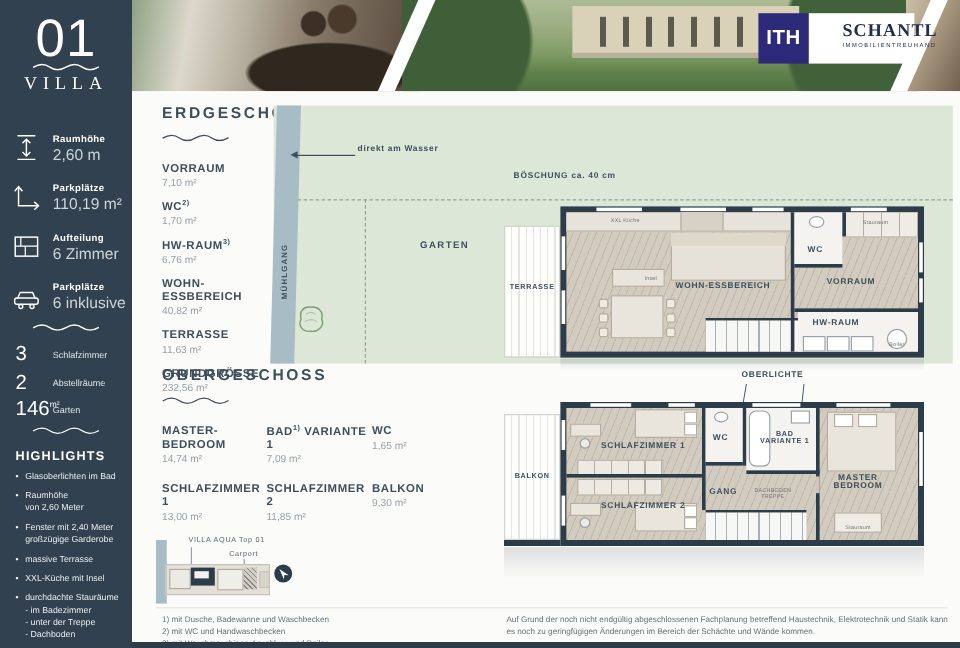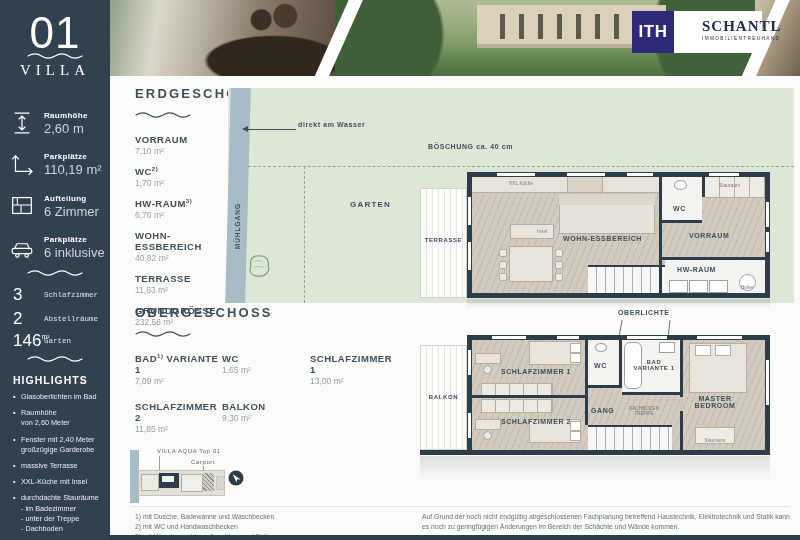--- a/index.html
+++ b/index.html
@@ -13,21 +13,21 @@
   .side-wave{position:absolute;left:27px;color:#fff;}
   .villa-title{position:absolute;left:0;top:62px;width:110px;text-align:center;
                font-family:"Liberation Serif",serif;font-size:15px;letter-spacing:5px;line-height:17px;}
   .spec-row{position:absolute;left:8px;width:100px;display:flex;align-items:center;gap:8px;}
   .spec-icon{width:28px;height:28px;flex:0 0 28px;}
   .spec-label{font-size:8px;font-weight:bold;letter-spacing:0.3px;}
   .spec-value{font-size:13px;color:#cdd5da;margin-top:1px;}
   .count-row{position:absolute;left:13px;width:92px;display:flex;align-items:center;}
   .count-num{font-size:17px;font-weight:300;width:31px;}
   .count-num sup{font-size:7px;}
-  .count-label{font-size:7.5px;color:#dfe5e9;font-family:Liberation Mono, monospace;}
+  .count-label{font-size:7.5px;color:#dfe5e9;}
   .hl-title{position:absolute;left:13px;top:374px;font-size:10.5px;font-weight:bold;letter-spacing:1px;}
   .hl-list{position:absolute;left:13px;top:392px;width:92px;}
   .hl-item{position:relative;padding-left:8px;font-size:7.3px;line-height:1.4;color:#e8ecef;margin-bottom:6px;white-space:pre-line;}
   .hl-item:before{content:"•";position:absolute;left:0;top:0;color:#fff;}
 
   
   .photos{position:absolute;left:110px;top:0;width:690px;height:76px;background:#fff;overflow:hidden;}
   .photo1{position:absolute;left:0;top:0;width:240px;height:76px;
     background:
       radial-gradient(circle at 63% 26%, #3c2f26 0 6%, transparent 7%),
@@ -304,20 +304,24 @@
   </div>
   <div class="reflect" style="left:467px;top:299px;width:303px;height:10px;"></div>
 
   <div class="abs" style="left:135px;top:305px;width:260px;">
     <div class="section-heading">OBERGESCHOSS</div>
     <svg class="dark-wave" width="56" height="8" viewBox="0 0 58 8">
         <path d="M1 5 Q8.5 0.5 15 5 T29 5 T43 5 T57 5" fill="none" stroke="currentColor" stroke-width="1.2" stroke-linecap="round"></path>
       </svg>
     <div class="og-grid">
       <div class="room">
+        <div class="rname"><span>MASTER-BEDROOM</span></div>
+        <div class="rarea">14,74 m²</div>
+      </div>
+      <div class="room">
         <div class="rname"><span>BAD</span><sup>1)</sup><span> VARIANTE 1</span></div>
         <div class="rarea">7,09 m²</div>
       </div>
       <div class="room">
         <div class="rname"><span>WC</span></div>
         <div class="rarea">1,65 m²</div>
       </div>
       <div class="room">
         <div class="rname"><span>SCHLAFZIMMER 1</span></div>
         <div class="rarea">13,00 m²</div>

